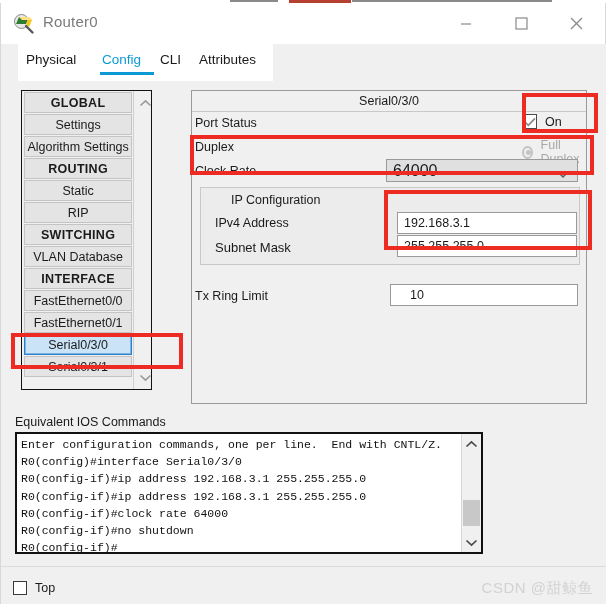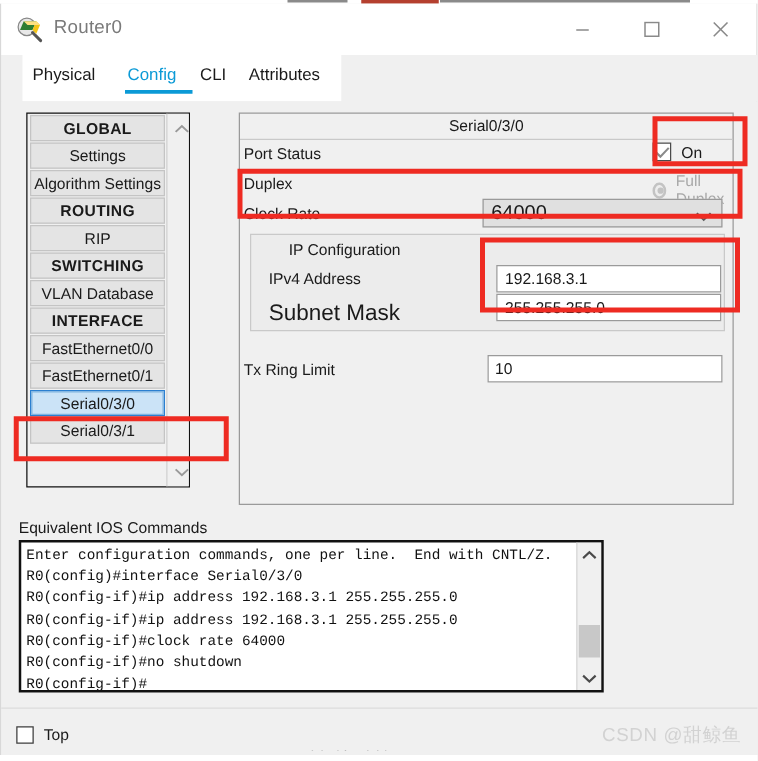--- a/index.html
+++ b/index.html
@@ -288,37 +288,37 @@
   #ip-config-group {
     position: absolute;
     left: 8px; top: 96px;
     width: 380px; height: 78px;
     background: #ececec;
     border: 1px solid #c9c9c9;
     box-sizing: border-box;
   }
   #lbl-ip-config { position: absolute; left: 30px; top: 5px;  font-size: 12.5px; }
   #lbl-ipv4      { position: absolute; left: 14px; top: 28px; font-size: 12.5px; }
-  #lbl-subnet    { position: absolute; left: 14px; top: 52px; font-size: 18px; }
+  #lbl-subnet    { position: absolute; left: 14px; top: 52px; font-size: 13px; }
   .textfield {
     position: absolute;
     background: #ffffff;
     border: 1px solid #9a9a9a;
     box-sizing: border-box;
     display: flex;
     align-items: center;
     padding-left: 6px;
     font-size: 12.5px;
     color: #1a1a1a;
   }
   #field-ipv4   { left: 196px; top: 24px; width: 180px; height: 22px; }
   #field-subnet { left: 196px; top: 47px; width: 180px; height: 22px; }
   #field-txring { position: absolute; left: 198px; top: 193px; width: 188px; height: 22px;
                   background:#ffffff; border:1px solid #9a9a9a; box-sizing:border-box;
-                  display:flex; align-items:center; padding-left:5px; font-size:12.5px; }
+                  display:flex; align-items:center; padding-left:19px; font-size:12.5px; }
 
   
   #ios-label {
     position: absolute;
     left: 14px; top: 334px;
     font-size: 12.5px;
     color: #1a1a1a;
   }
   #ios-console {
     position: absolute;
@@ -459,20 +459,21 @@
   </div>
 
   <div id="content">
 
     <div id="sidebar-wrap">
       <div id="sidebar-list">
         <div class="side-item header">GLOBAL</div>
         <div class="side-item">Settings</div>
         <div class="side-item">Algorithm Settings</div>
         <div class="side-item header">ROUTING</div>
+        <div class="side-item">Static</div>
         <div class="side-item">RIP</div>
         <div class="side-item header">SWITCHING</div>
         <div class="side-item">VLAN Database</div>
         <div class="side-item header">INTERFACE</div>
         <div class="side-item">FastEthernet0/0</div>
         <div class="side-item">FastEthernet0/1</div>
         <div class="side-item selected">Serial0/3/0</div>
         <div class="side-item">Serial0/3/1</div>
       </div>
       <div id="sidebar-scroll">

